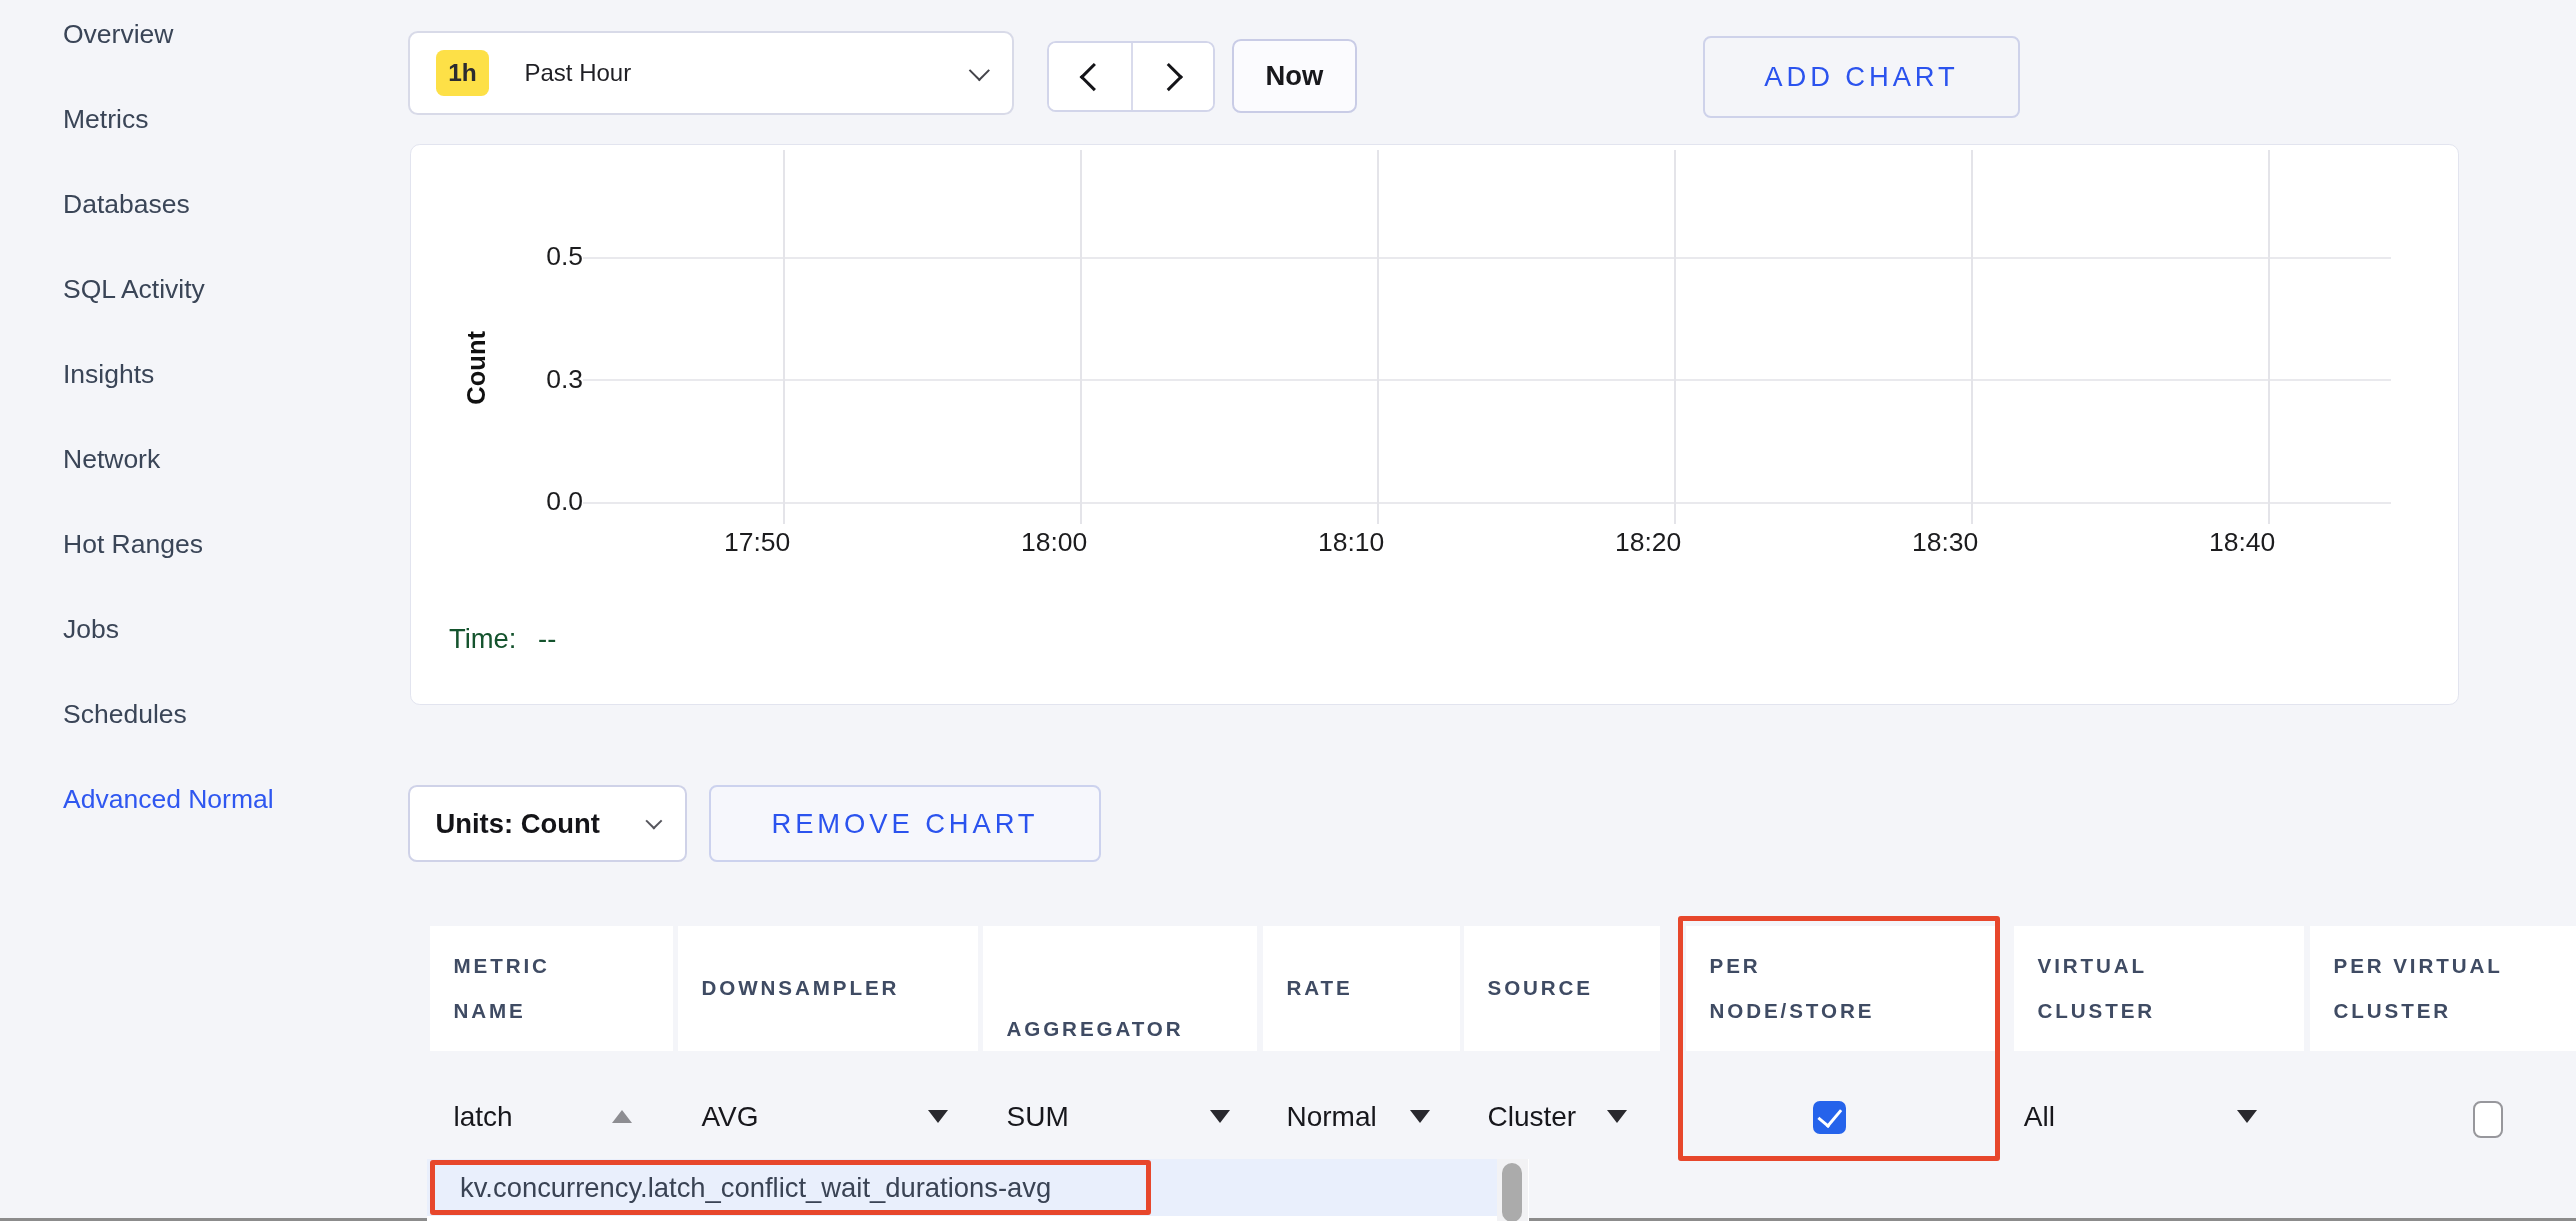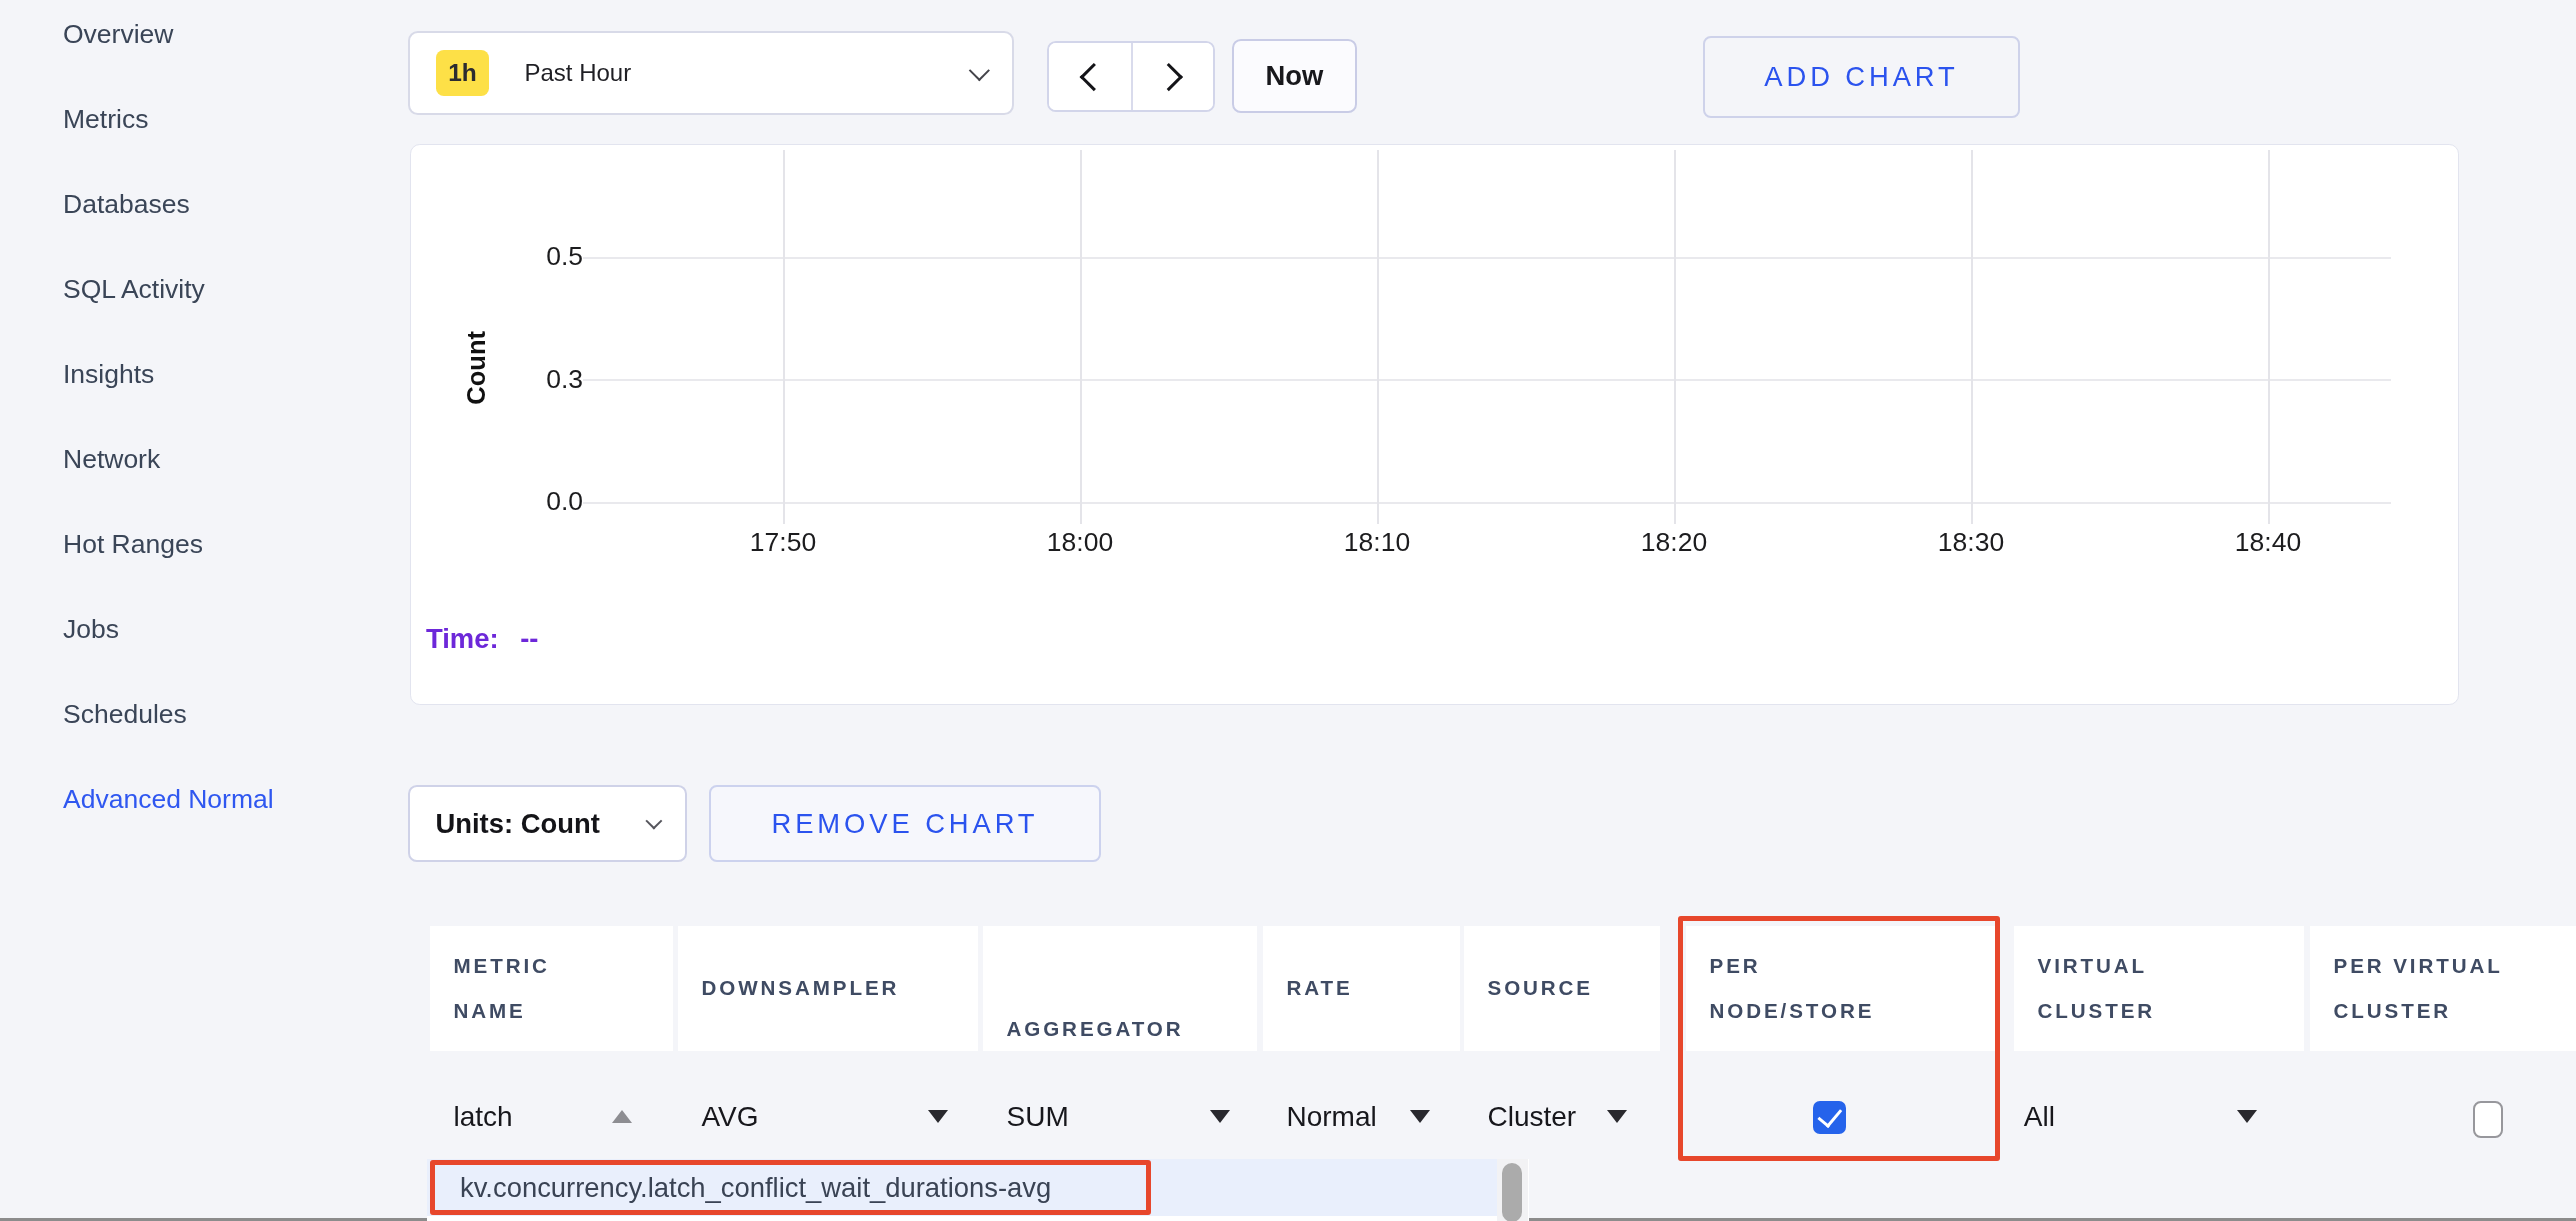--- a/index.html
+++ b/index.html
@@ -60,22 +60,22 @@
     background:#fff; border:1px solid #e2e4ef; border-radius:9.8px;
   }
   .ylab {
     position:absolute; left:51px; top:186px;
     writing-mode:vertical-rl; transform:rotate(180deg);
     font-size:25.5px; font-weight:700; color:#111;
   }
   .ytick { position:absolute; width:69px; text-align:right; font-size:26.5px; color:#1c1c1e; }
   .gridh { position:absolute; left:172px; width:1808px; height:2px; background:#e9e9ed; }
   .gridv { position:absolute; top:4.9px; width:2px; height:374px; background:#e4e4e9; }
-  .xtick { position:absolute; top:382px; width:118px; margin-left:-59px; text-align:center; font-size:26.5px; color:#1c1c1e; }
-  .timerow { position:absolute; left:15px; top:478px; font-size:27.4px; font-weight:700; color:#6d28d9; }
+  .xtick { position:absolute; top:382px; width:118px; margin-left:-59px; text-align:left; font-size:26.5px; color:#1c1c1e; }
+  .timerow { position:absolute; left:38px; top:478px; font-size:27.4px; font-weight:400; color:#14532d; }
   .timerow .dashes { margin-left:21.6px; }
 
   
   .unitsbtn {
     left:408px; top:785px; width:279px; height:77px;
     background:#fff; border:2px solid #cfd2e8; border-radius:8.8px;
     display:flex; align-items:center; justify-content:space-between;
     padding:0 25.5px; cursor:pointer;
   }
   .unitsbtn .u-label { font-size:27.4px; font-weight:700; color:#141418; }

